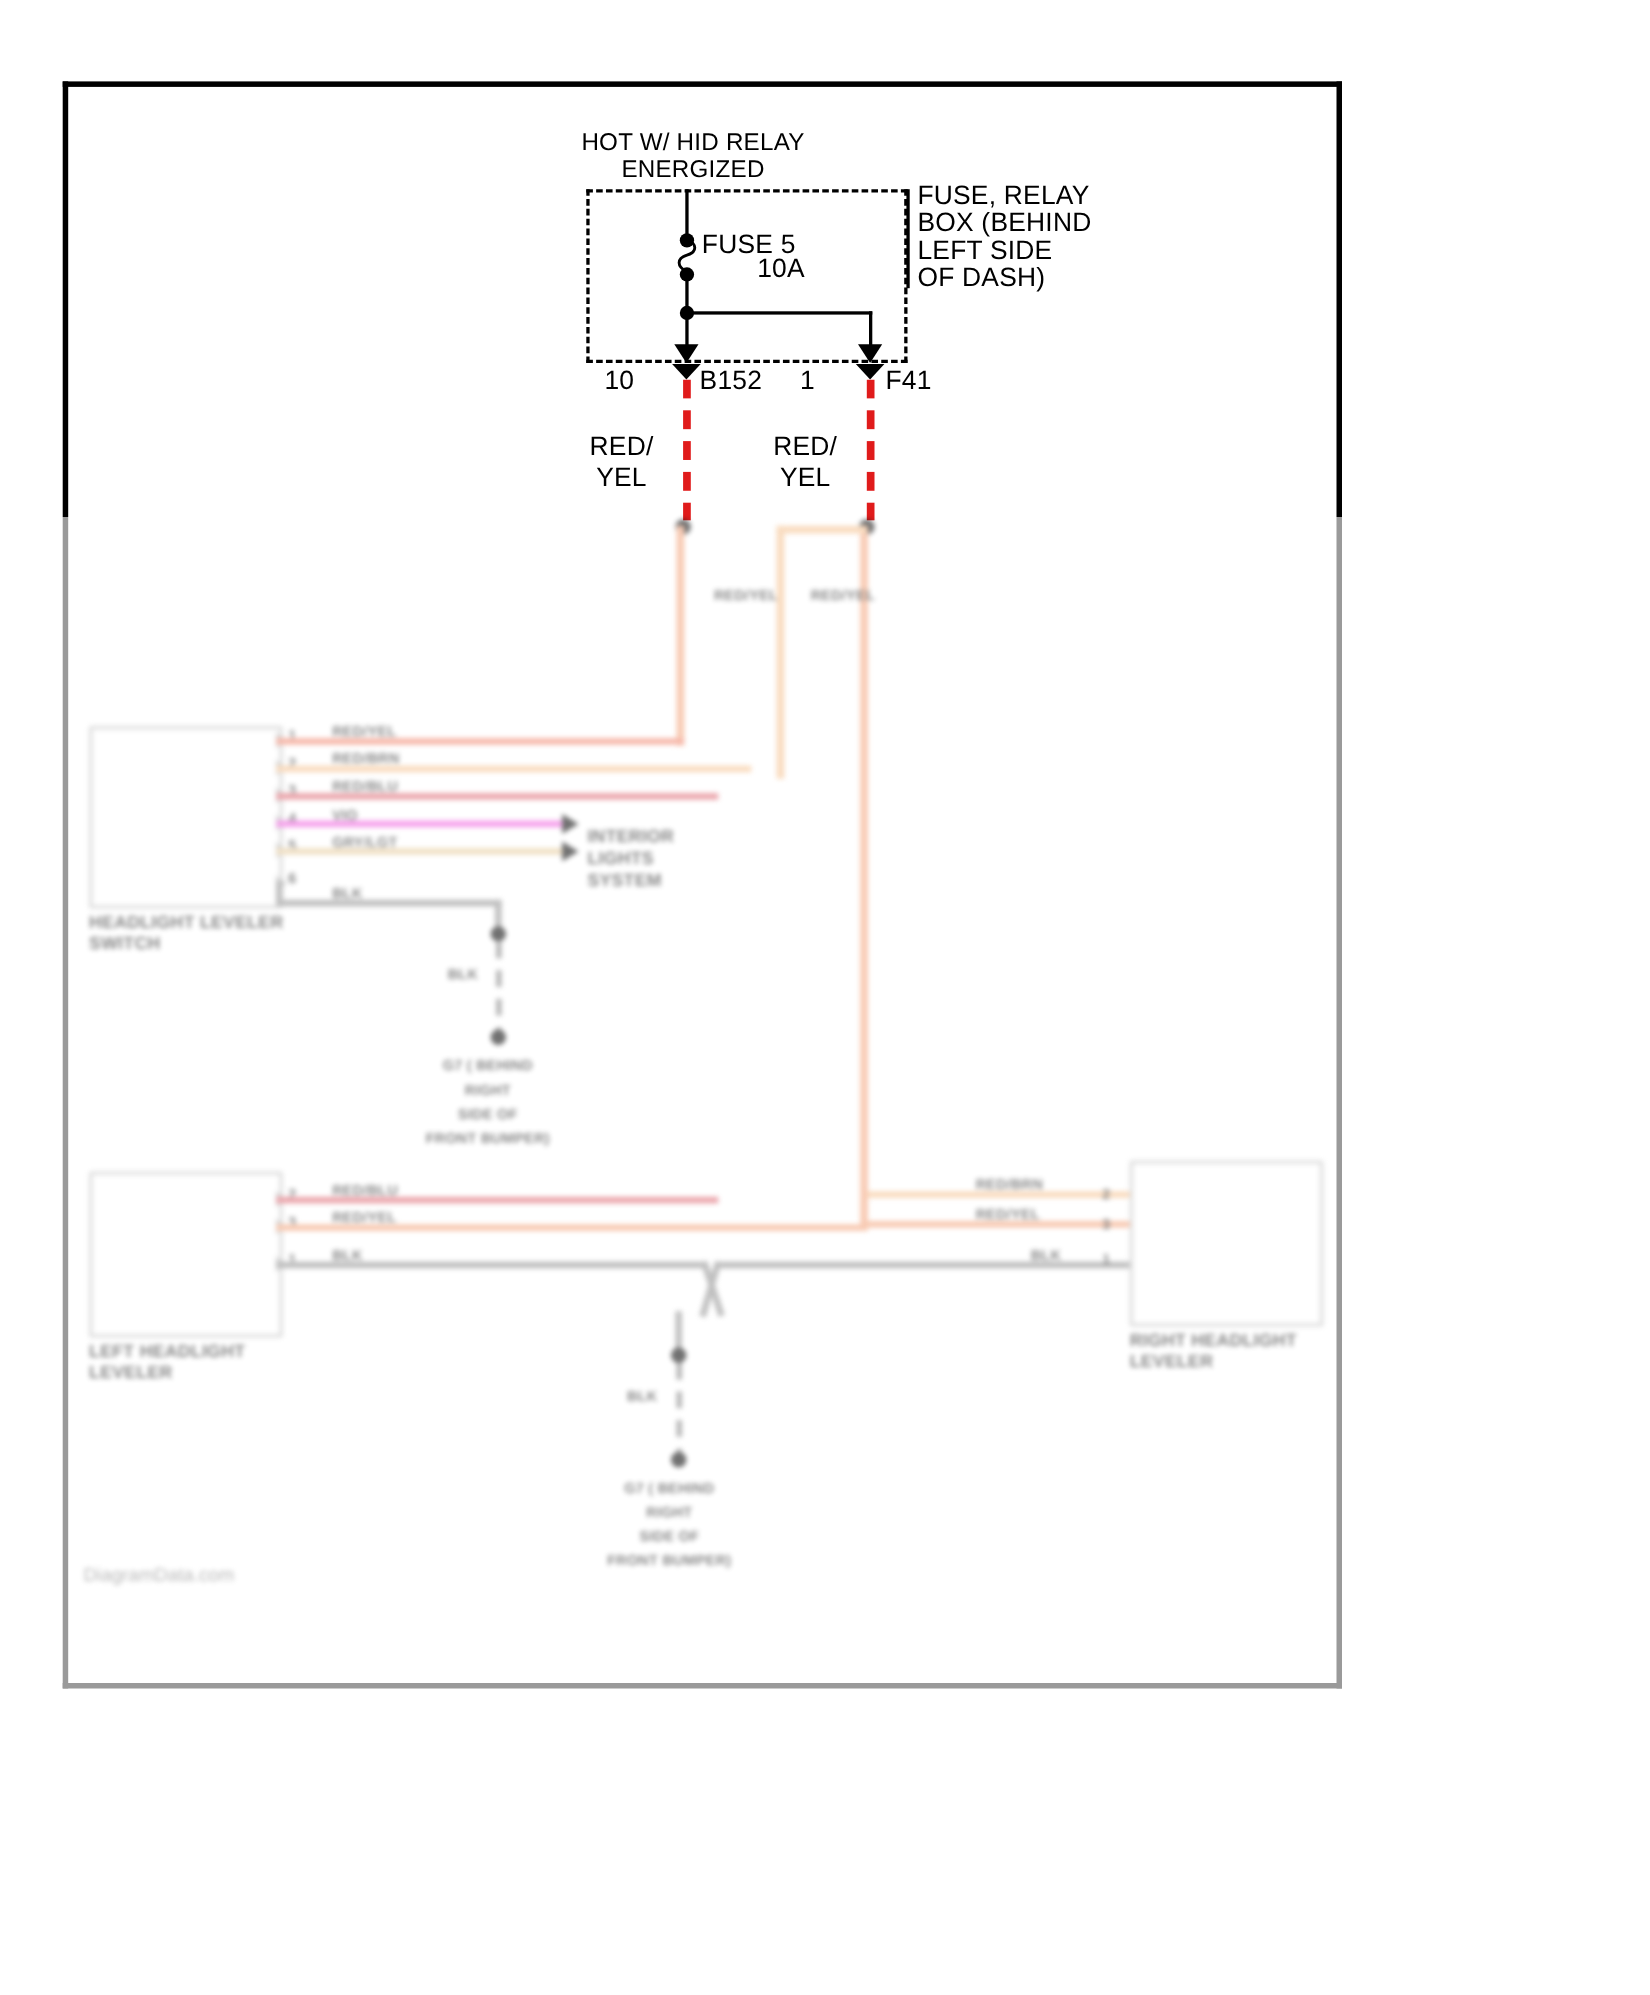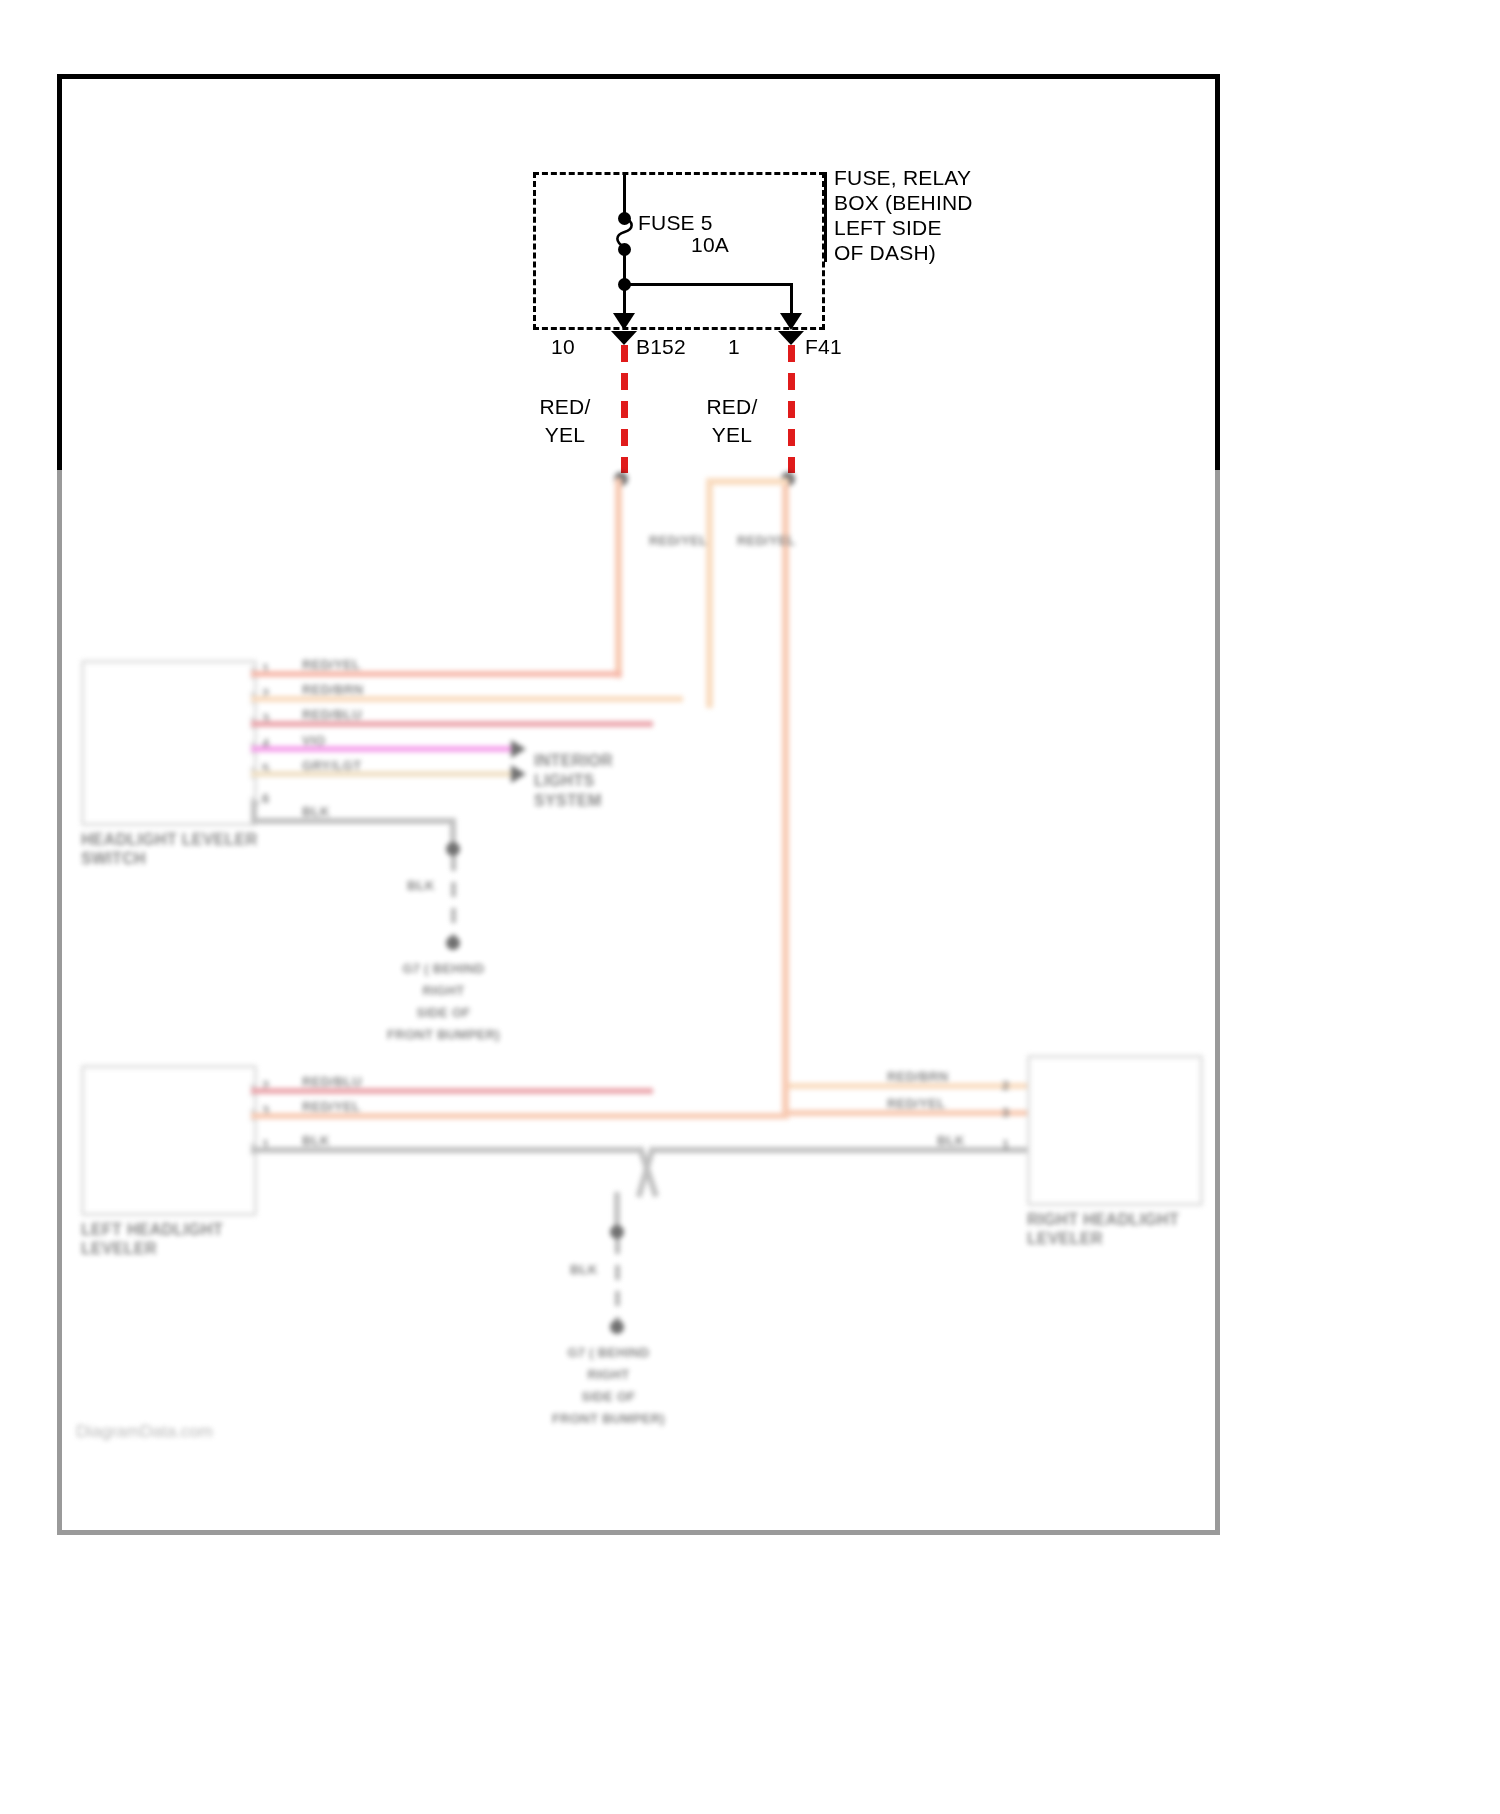--- a/index.html
+++ b/index.html
@@ -40,21 +40,21 @@
     border-bottom: 5px solid #9a9a9a;
     border-right: 5px solid #9a9a9a;
     box-sizing: border-box;
     background: #ffffff;
   }
 
   
   .txt {
     position: absolute;
     color: #000;
-    font-size: 21px;
+    font-size: 24px;
     line-height: 25px;
     white-space: pre;
     letter-spacing: .2px;
   }
   .txt.center { text-align: center; }
   .txt.right  { text-align: center; }
 
   
   .fusebox {
     position: absolute;
@@ -162,20 +162,22 @@
   }
 </style>
 </head>
 <body>
 
 <div id="page">
 
   <div class="frame-top"></div>
   <div class="frame-bottom"></div>
 
+  <div class="txt center" style="left:470px; top:116px; width:320px; font-size:22px;">HOT W/ HID RELAY
+ENERGIZED</div>
 
   <div class="fusebox"></div>
 
   <div class="wireblk" style="left:824px; top:172px; width:3px; height:90px;"></div>
   <div class="txt" style="left:834px; top:165px; width:200px;">FUSE, RELAY
 BOX (BEHIND
 LEFT SIDE
 OF DASH)</div>
 
   <div class="wireblk" style="left:623px; top:172px; width:3px; height:46px;"></div>

